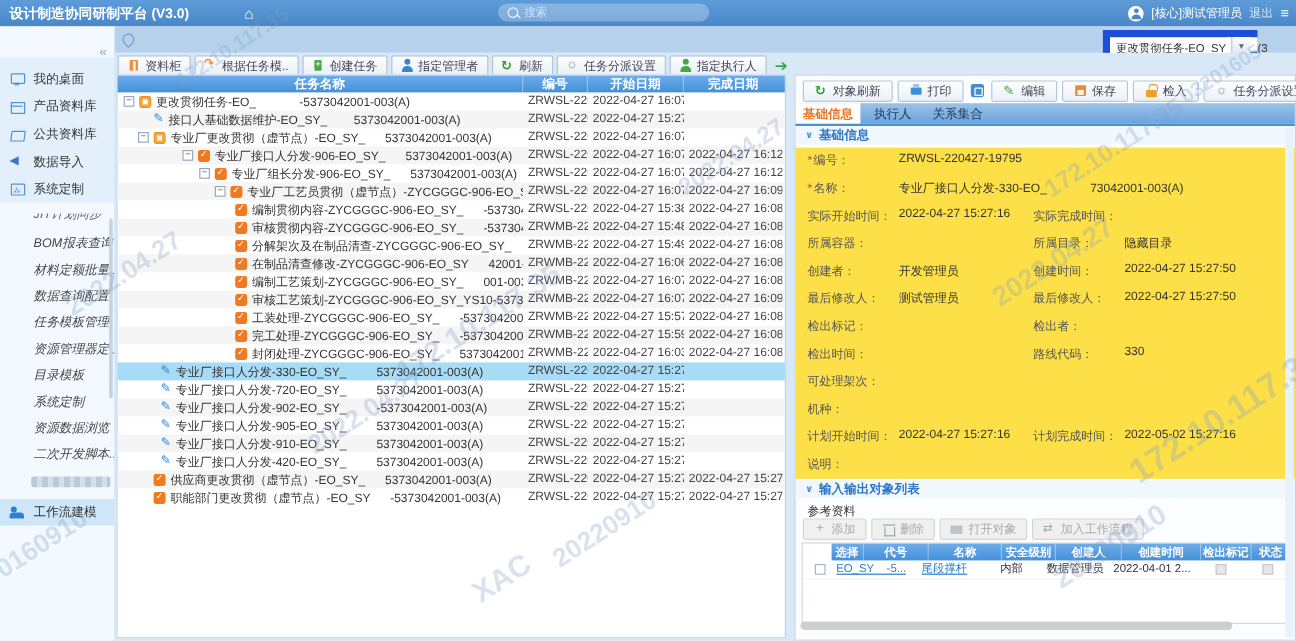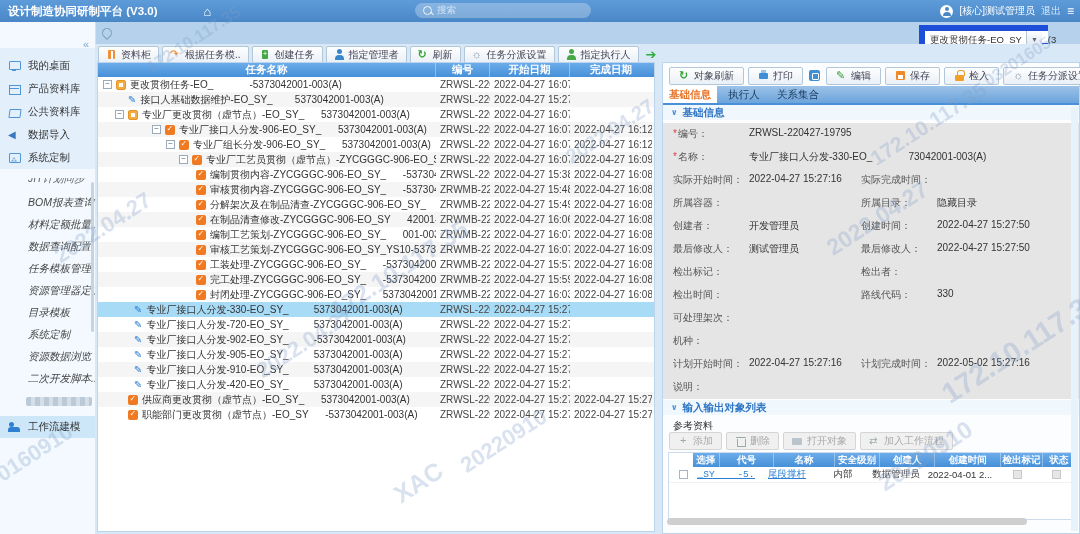--- a/index.html
+++ b/index.html
@@ -123,37 +123,37 @@
   .rightpanel{position:absolute;left:662px;top:62px;width:418px;height:472px;background:#fcfdff;border:1px solid #bcd4ec;box-sizing:border-box;}
   .rp-toolbar{position:absolute;left:6px;top:4px;right:6px;height:17px;display:flex;align-items:center;gap:4px;}
   .rp-toolbar .tbtn{padding:0 9px;}
   .rp-tabs{position:absolute;left:0;top:23px;right:0;height:17px;background:linear-gradient(#9cc2e8,#6ca4dc);display:flex;border-bottom:2px solid #4a90d8;}
   .rtab{width:54px;display:flex;align-items:center;justify-content:center;font-size:10.5px;color:#1d3e62;cursor:pointer;}
   .rtab.active{background:#fff;color:#e8762a;font-weight:bold;}
   .sect{position:absolute;left:0;right:0;height:15px;background:#f0f7fd;display:flex;align-items:center;
         color:#2f76c4;font-size:10.5px;font-weight:bold;gap:5px;padding-left:8px;box-sizing:border-box;}
   .sect .vchev{font-size:8px;color:#4a90d8;}
   .sect1{top:42px;} .sect2{top:337px;}
-  .formarea{position:absolute;left:0;top:60px;right:0;height:276px;background:#e5e5e5;}
+  .formarea{position:absolute;left:0;top:60px;right:0;height:276px;background:#fde047;}
   .frow{height:23px;display:flex;align-items:center;position:relative;}
   .fld{display:flex;align-items:flex-start;position:absolute;left:10px;top:4px;white-space:pre;}
   .fld.col2{left:198px;}
   .flab{font-size:10px;color:#555;width:72px;flex:none;}
   .fval{font-size:10px;color:#333;margin-left:4px;white-space:pre;}
   .req{color:#e03c3c;font-style:normal;margin-right:1px;}
   .ref-label{position:absolute;left:10px;top:356px;font-size:10px;color:#333;}
   .ref-btns{position:absolute;left:6px;top:369px;display:flex;gap:4px;}
   .rbtn{height:16px;background:#f0f0f0;border:1px solid #d5d5d5;border-radius:2px;display:flex;align-items:center;
         gap:4px;padding:0 8px;font-size:10px;color:#aaa;cursor:default;}
   .reftable{position:absolute;left:5px;top:389px;width:406px;border:1px solid #cddcec;background:#fff;height:66px;}
   .rthead{display:flex;height:14px;background:linear-gradient(#6cacea,#4690d8);color:#fff;font-size:9.5px;font-weight:bold;margin-left:24px;}
   .rth{display:flex;align-items:center;justify-content:center;box-sizing:border-box;border-right:1px solid rgba(255,255,255,.35);}
   .rtrow{display:flex;height:15px;align-items:center;border-bottom:1px solid #eef3f8;}
   .rtd{box-sizing:border-box;font-size:9.5px;color:#333;overflow:hidden;white-space:pre;display:flex;align-items:center;justify-content:center;height:15px;}
-  .rc0{width:28px;} .rc1{width:58px;font-family:Liberation Mono, monospace;} .rc2{width:64px;} .rc3{width:48px;} .rc4{width:58px;} .rc5{width:70px;} .rc6{width:44px;} .rc7{width:34px;border-right:none;}
+  .rc0{width:28px;} .rc1{width:58px;} .rc2{width:64px;} .rc3{width:48px;} .rc4{width:58px;} .rc5{width:70px;} .rc6{width:44px;} .rc7{width:34px;border-right:none;}
   .link{color:#2a7fd4;text-decoration:underline;cursor:pointer;}
   .box{width:9px;height:9px;border:1px solid #a9b6c2;background:#fff;box-sizing:border-box;}
   .box.dis{background:#e6e6e6;border-color:#c8c8c8;}
   .hscroll{position:absolute;left:4px;bottom:8px;width:360px;height:7px;background:#cfcfcf;border-radius:4px;}
   .vgutter{position:absolute;right:1px;top:44px;bottom:2px;width:7px;background:#e8f2fb;}
 
   
   .wmlayer{position:absolute;inset:0;pointer-events:none;z-index:50;}
   .wm{position:absolute;color:rgba(130,160,200,.30);transform:rotate(-33deg);white-space:nowrap;font-weight:bold;}
 </style>

